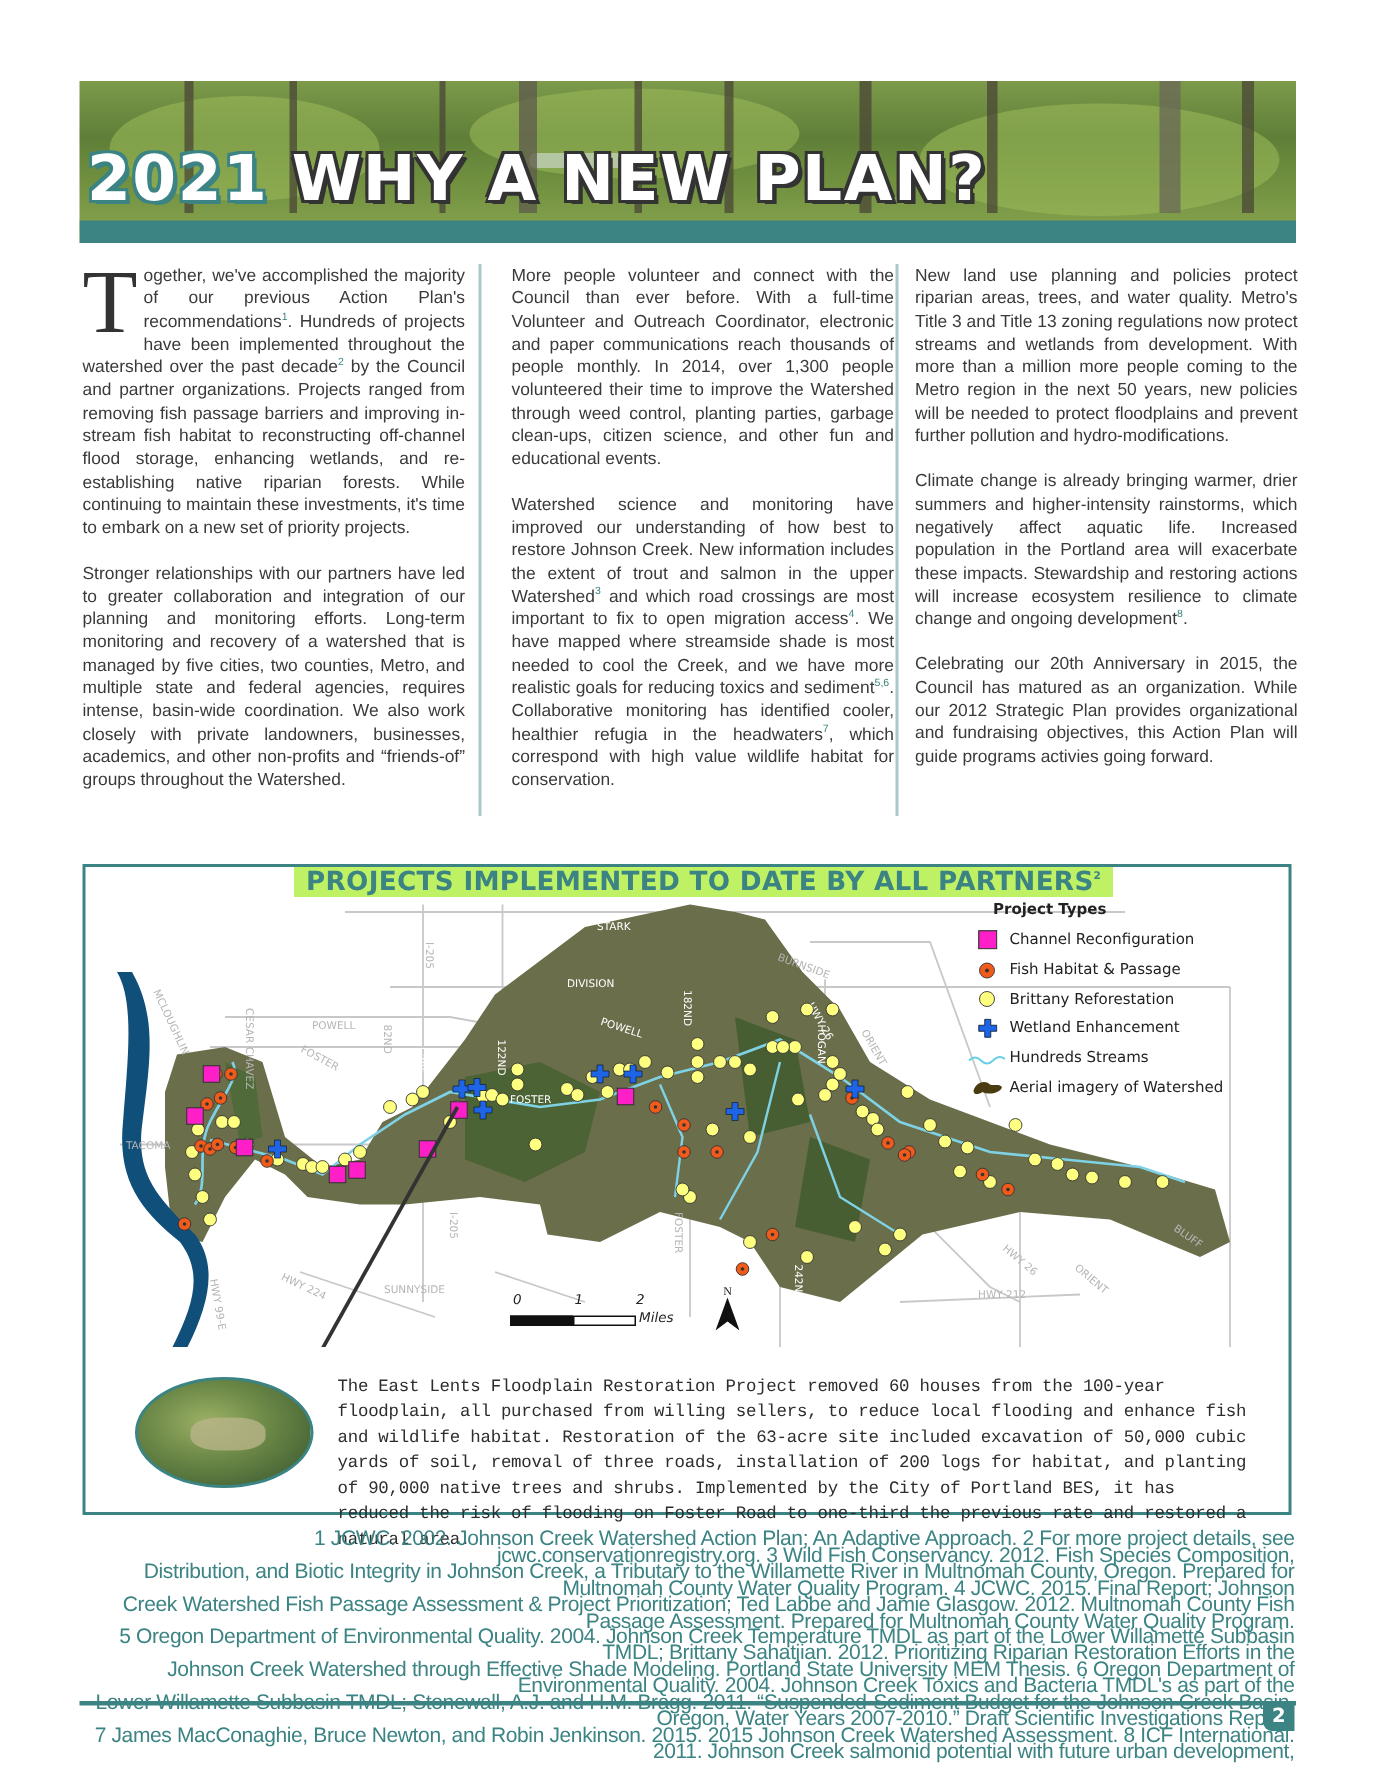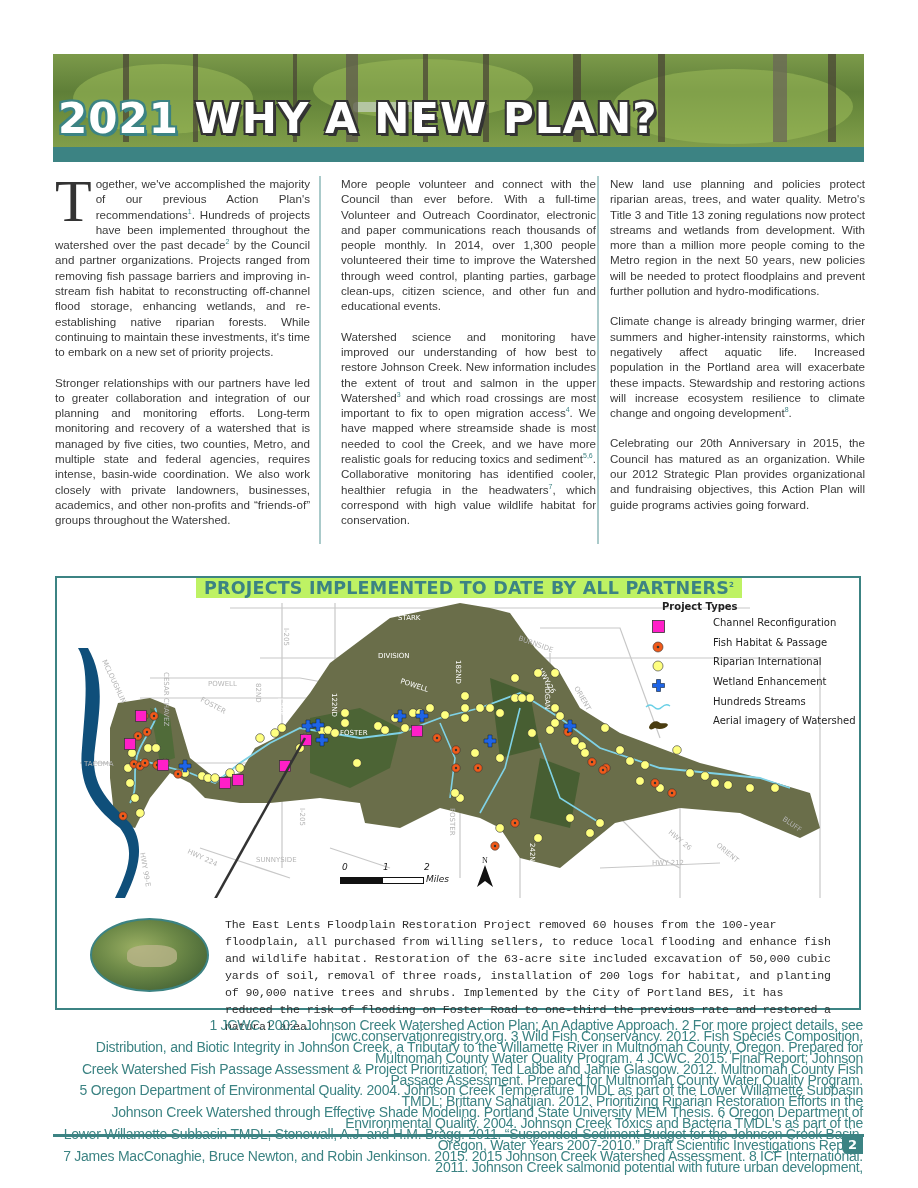--- a/index.html
+++ b/index.html
@@ -23,21 +23,21 @@
   .dropcap { float:left; font-family:"Liberation Serif", serif; font-size:60px; line-height:46px; margin:2px 4px 0 0; color:#333; }
   sup { font-size:7px; color:#3c8383; line-height:0; }
 
   .map-box { position:absolute; left:55px; top:576px; width:806px; height:434px; border:2.5px solid #3c8383; box-sizing:border-box; }
   .map-title { position:absolute; left:196px; top:566px; padding:0 8px; background:#bef264; font-family:"DejaVu Sans", sans-serif; font-weight:bold; font-size:17.5px; color:#3c8383; white-space:nowrap; letter-spacing:0.2px;margin-top:12px; }
   .map-title sup { font-size:7px; }
   .map-svg { position:absolute; left:60px; top:598px; }
 
   .legend { position:absolute; left:643px; top:601px; font-family:"DejaVu Sans", sans-serif; font-size:10px; color:#222; }
   .legend .lg-title { font-weight:bold; font-size:10px; margin-bottom:5px;padding-left:19px; }
-  .legend .lg-row { display:flex; height:19.7px;gap:40px; }
+  .legend .lg-row { display:flex; align-items:center; height:19.7px; }
   .legend .sym { width:30px; display:flex; justify-content:center; align-items:center; }
 
   .scalebar { position:absolute; left:340px; top:862px; font-family:"DejaVu Sans", sans-serif; font-size:9px; font-style:italic; color:#222; }
   .north { position:absolute; left:477px; top:856px; font-family:"Liberation Serif", serif; font-size:8px; color:#222; text-align:center; }
 
   .inset-photo { position:absolute; left:90px; top:918px; width:115px; height:70px; border-radius:50%; border:2px solid #3c8383; overflow:hidden;
     background: radial-gradient(ellipse at 40% 40%, #9cb064 0%, #6e8a48 40%, #4c6a38 75%, #3a5430 100%); }
   .inset-photo .clearing { position:absolute; left:35px; top:25px; width:50px; height:22px; background:#b9b489; border-radius:40%; opacity:.8; }
   .caption { position:absolute; left:225px; top:916px; width:612px; font-size:11.6px; line-height:17px; color:#2d2d2d; font-family:Liberation Mono, monospace; letter-spacing:-0.15px; }
 
@@ -318,21 +318,21 @@
         </svg>
       </span>
     <span>Fish Habitat &amp; Passage</span>
   </div>
   <div class="lg-row">
     <span class="sym">
         <svg width="12" height="12">
           <circle cx="6" cy="6" r="5" fill="#ffff80" stroke="#333" stroke-width="0.6"></circle>
         </svg>
       </span>
-    <span>Riparian International</span>
+    <span>Brittany Reforestation</span>
   </div>
   <div class="lg-row">
     <span class="sym">
         <svg width="13" height="13">
           <path d="M4.5 0.5h4v4h4v4h-4v4h-4v-4h-4v-4h4z" fill="#1e64e6" stroke="#123" stroke-width="0.6"></path>
         </svg>
       </span>
     <span>Wetland Enhancement</span>
   </div>
   <div class="lg-row">

